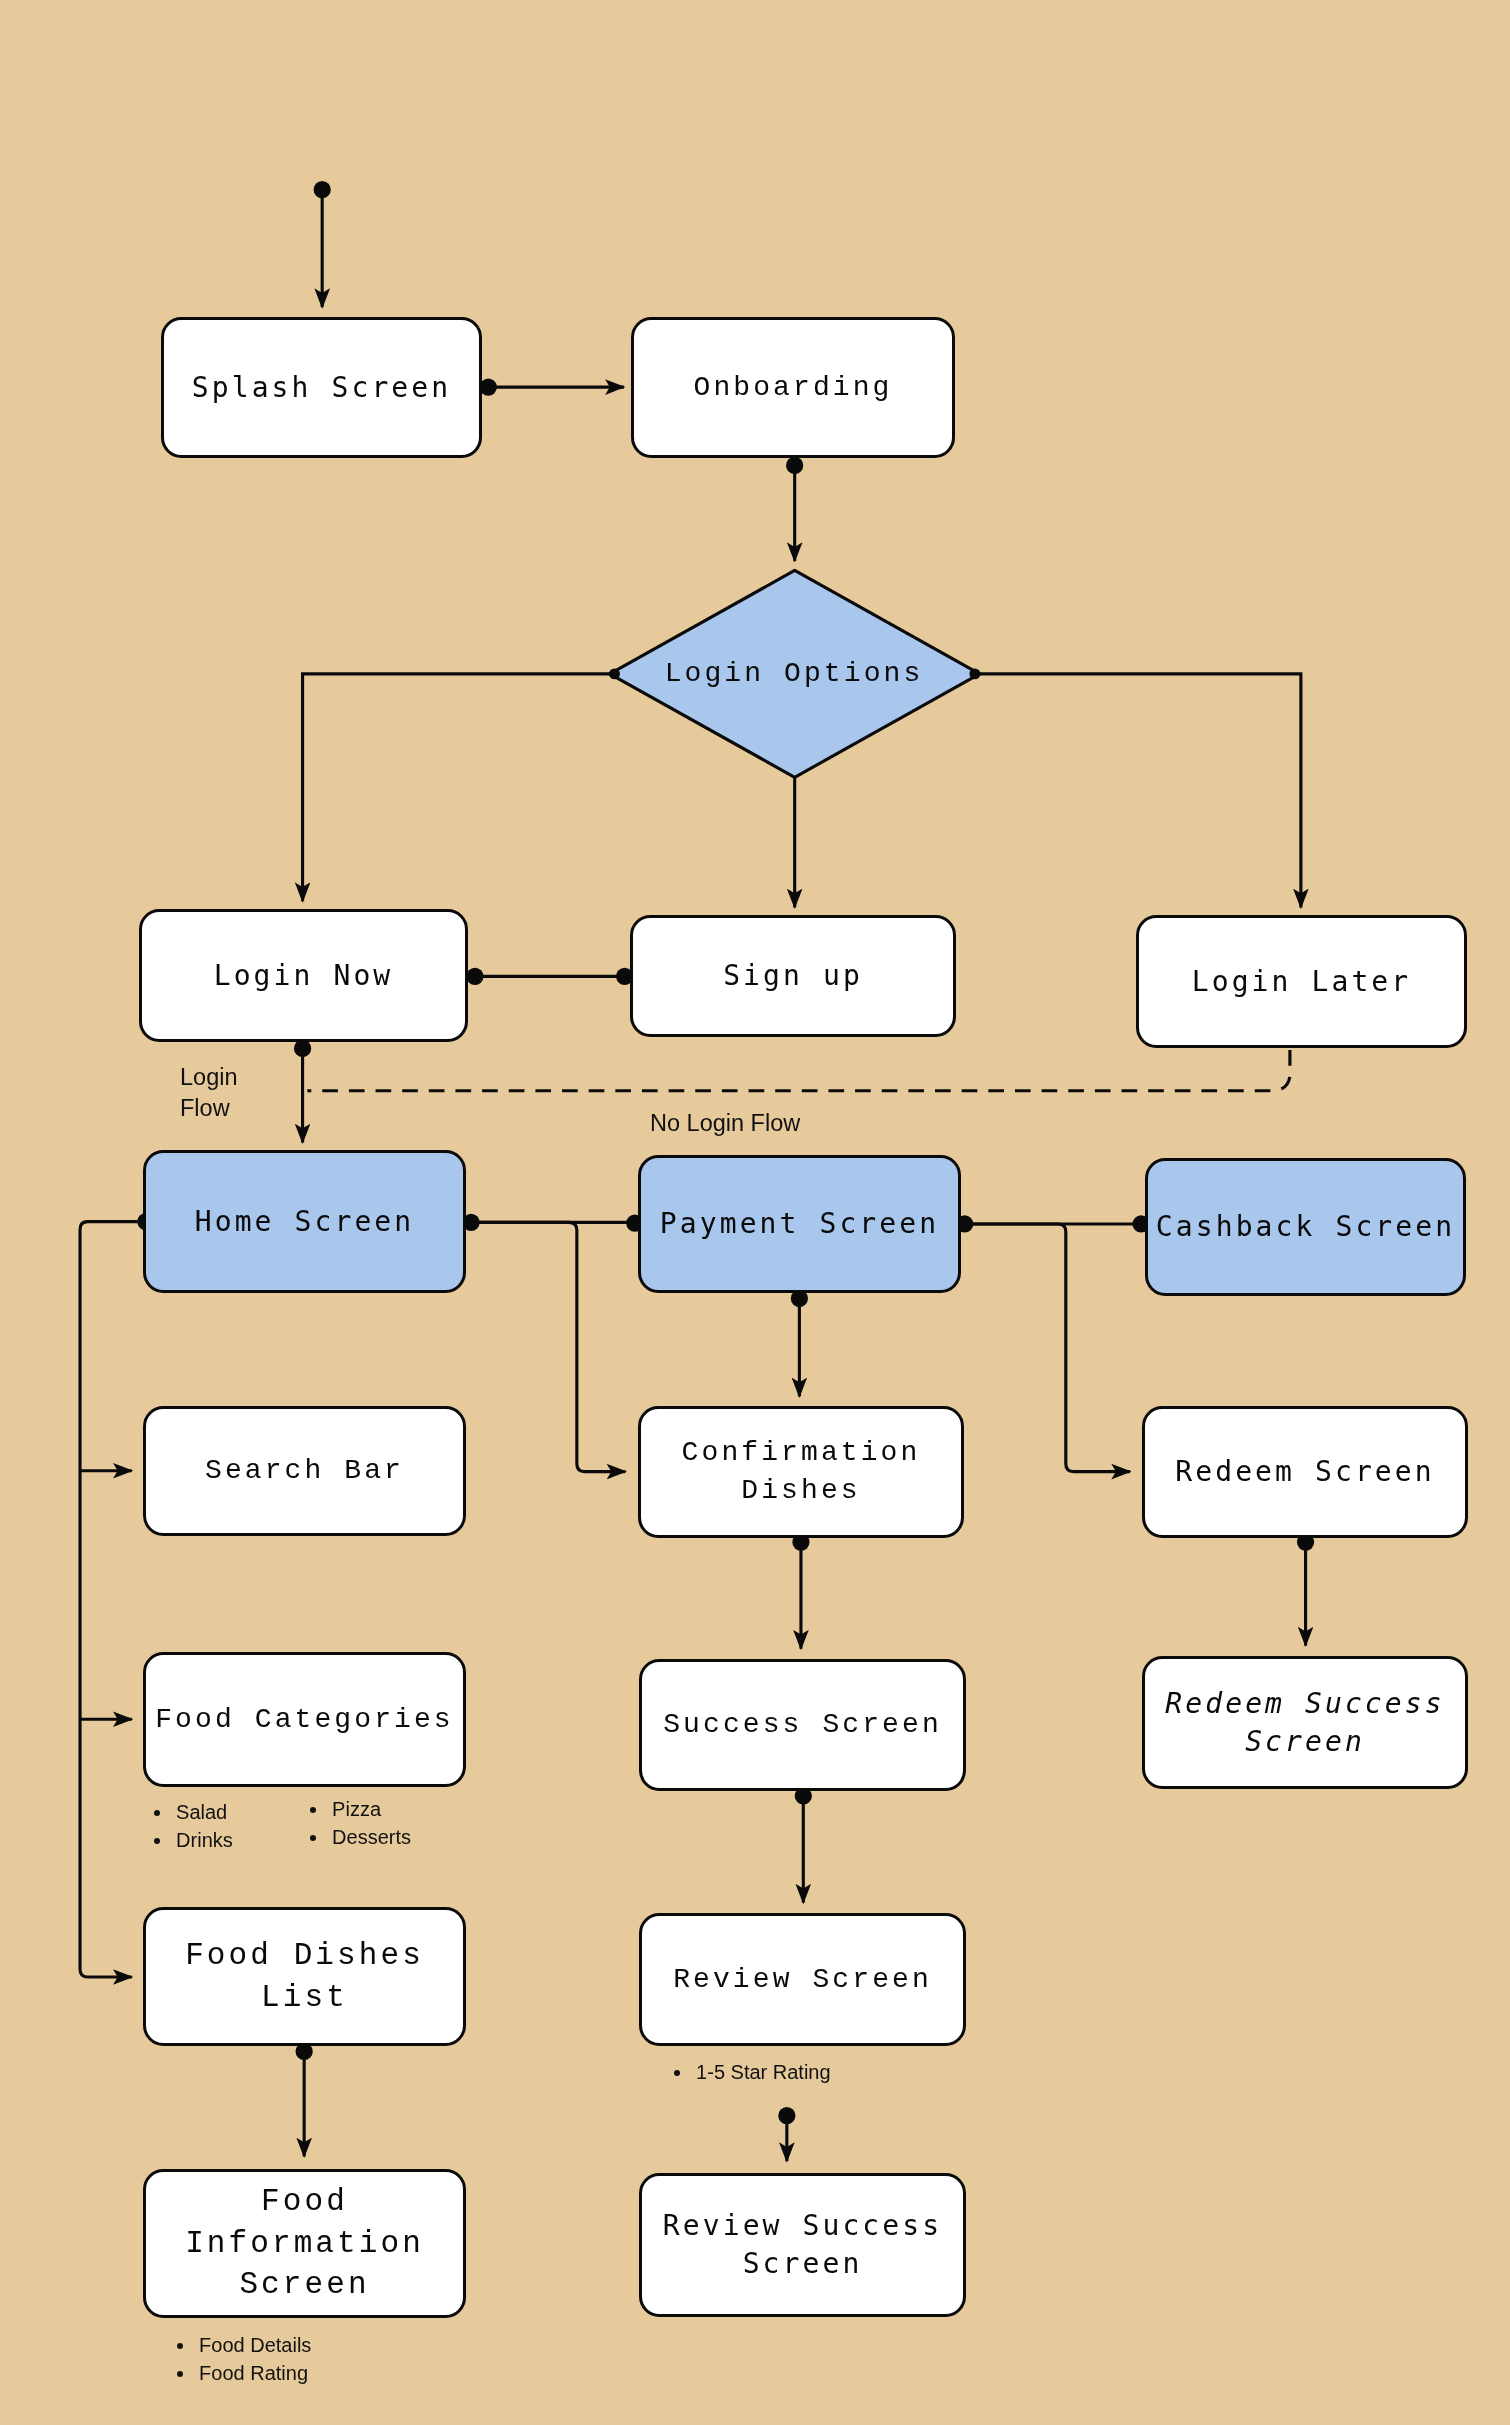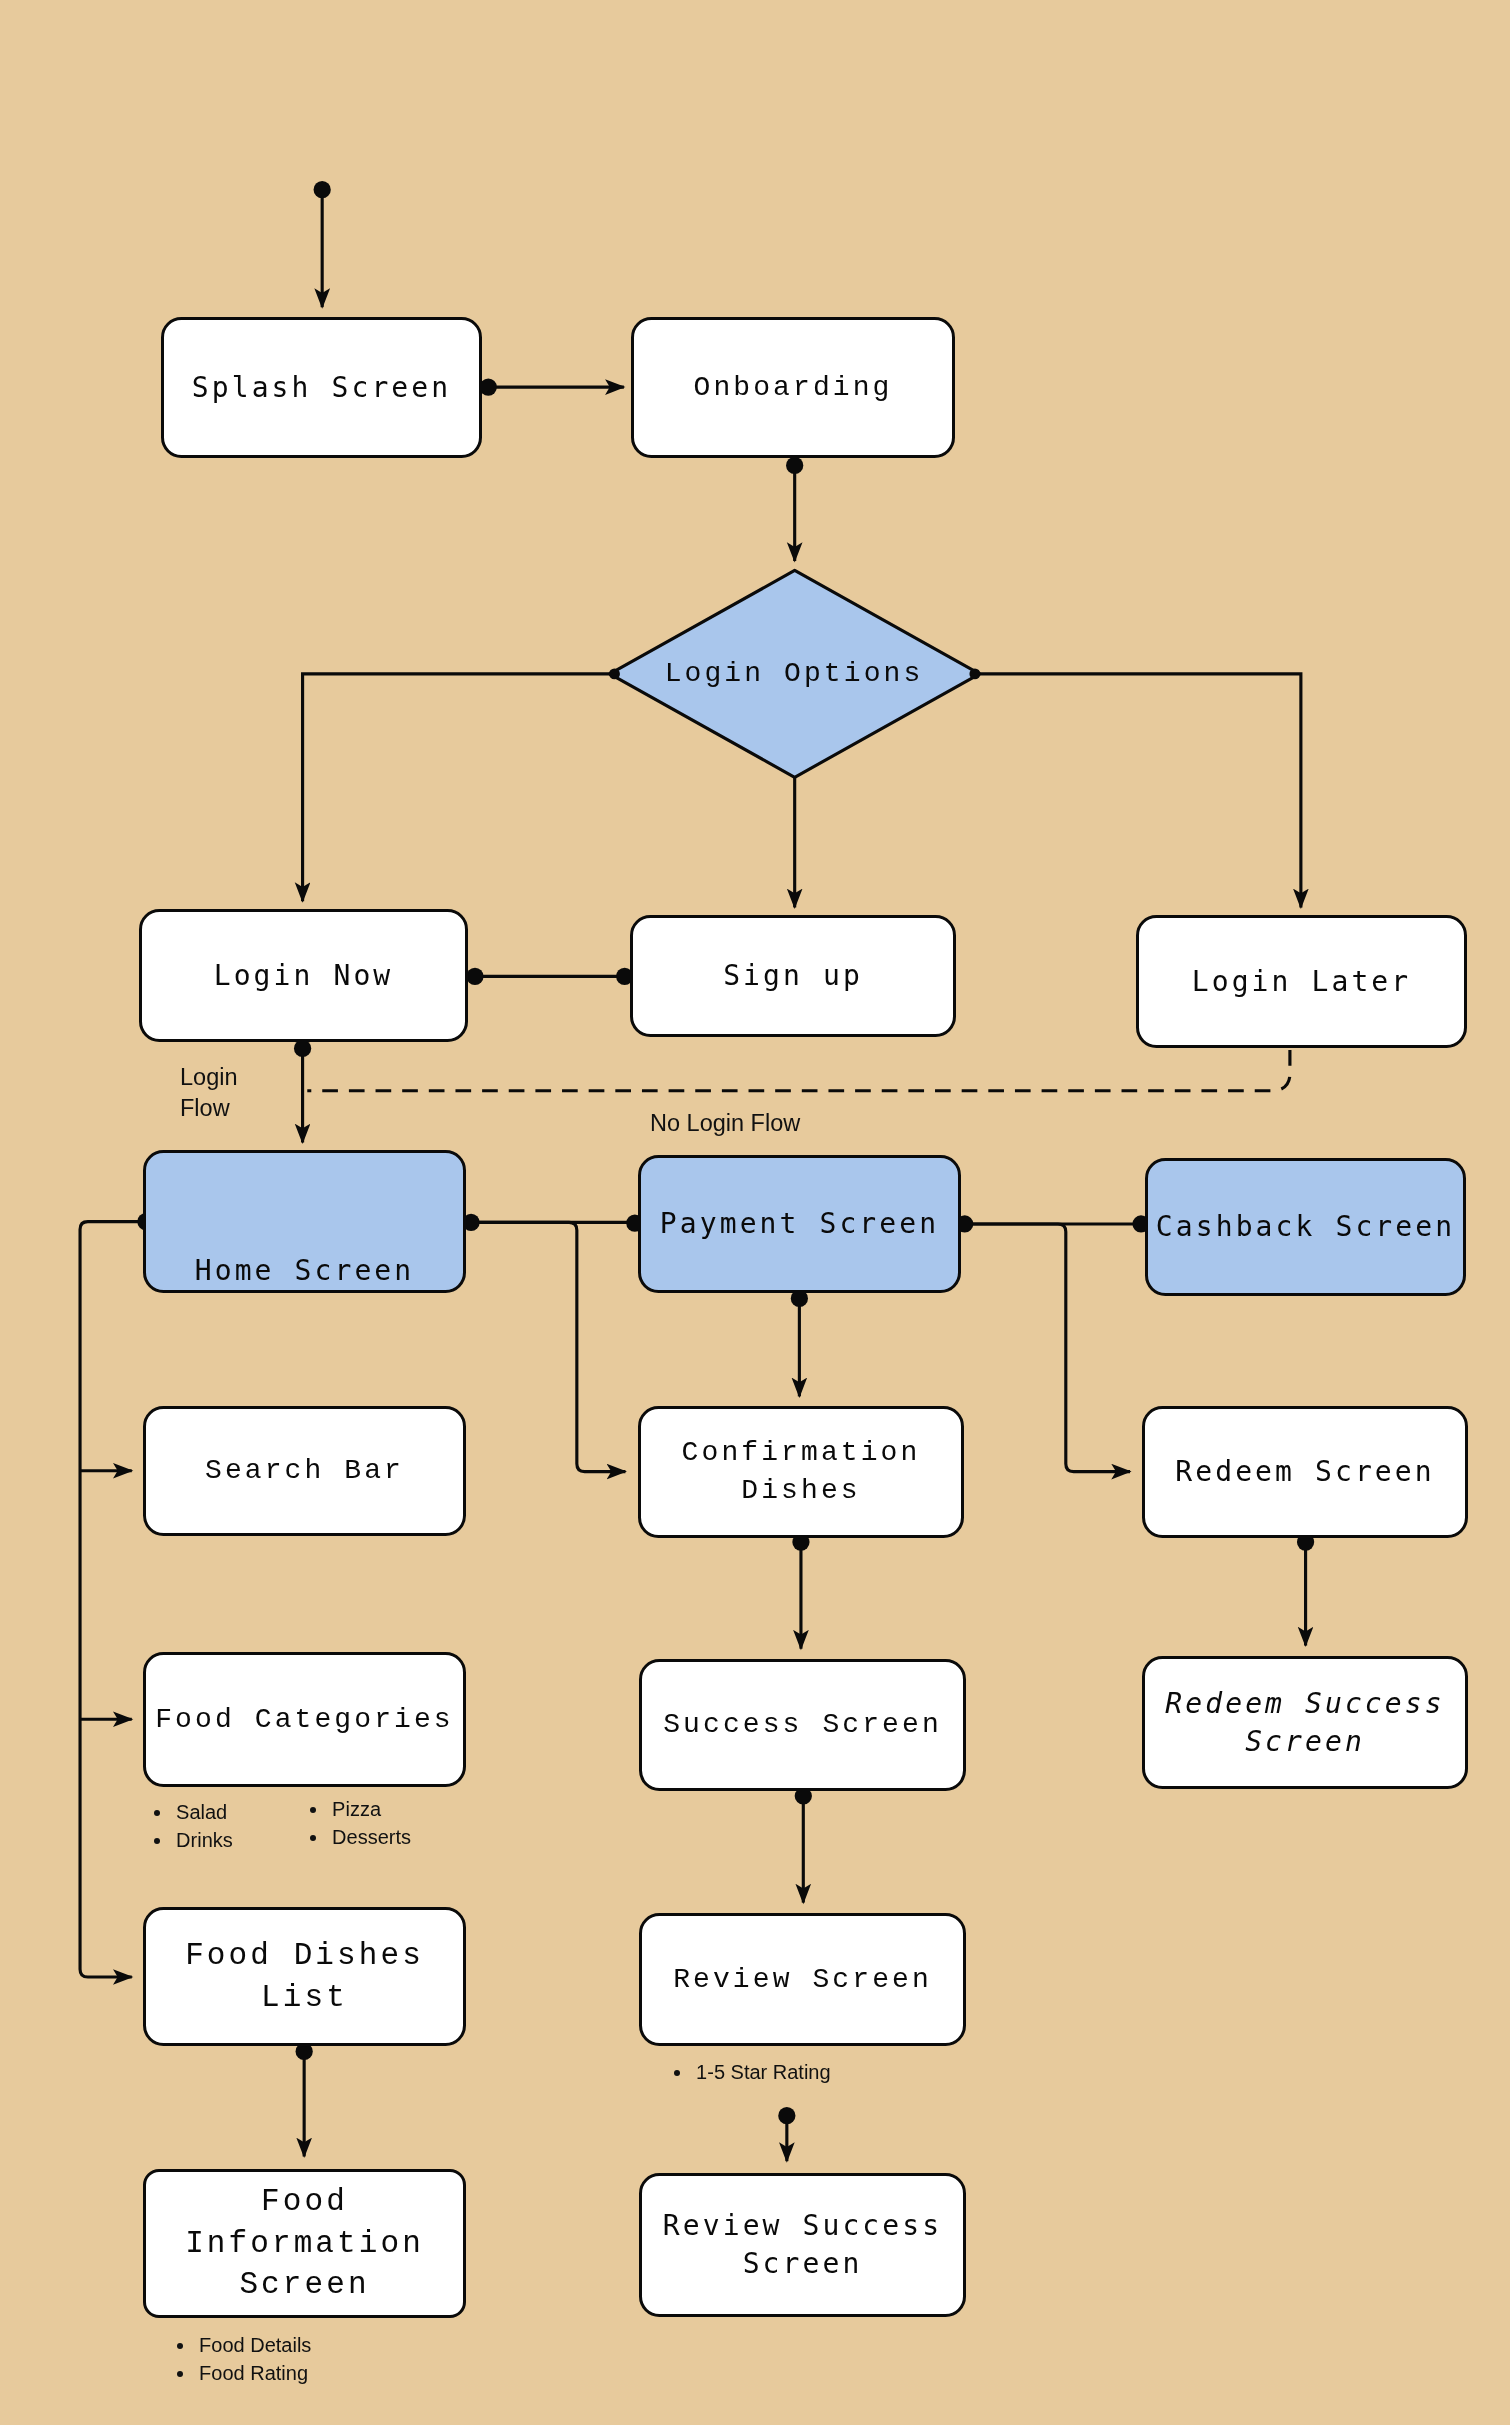--- a/index.html
+++ b/index.html
@@ -134,21 +134,21 @@
   </div>
 
   <div class="node mono1" style="left:630px;top:915px;width:326px;height:122px;">
     <span class="node-label">Sign up</span>
   </div>
 
   <div class="node mono1" style="left:1136px;top:915px;width:331px;height:133px;">
     <span class="node-label">Login Later</span>
   </div>
 
-  <div class="node hl mono1" style="left:143px;top:1150px;width:323px;height:143px;align-items:flex-end;">
+  <div class="node hl mono1" style="left:143px;top:1150px;width:323px;height:143px;">
     <span class="node-label">Home Screen</span>
   </div>
 
   <div class="node hl mono1" style="left:638px;top:1155px;width:323px;height:138px;">
     <span class="node-label">Payment Screen</span>
   </div>
 
   <div class="node hl mono1" style="left:1145px;top:1158px;width:321px;height:138px;">
     <span class="node-label">Cashback Screen</span>
   </div>
@@ -181,21 +181,21 @@
 
   <div class="node mono2 fs40" style="left:143px;top:1907px;width:323px;height:139px;">
     <span class="node-label">Food Dishes
 List</span>
   </div>
 
   <div class="node mono2" style="left:639px;top:1913px;width:327px;height:133px;">
     <span class="node-label">Review Screen</span>
   </div>
 
-  <div class="node mono2 fs40" style="left:143px;top:2169px;width:323px;height:149px;border-radius:16px;">
+  <div class="node mono2 fs40" style="left:143px;top:2169px;width:323px;height:149px;">
     <span class="node-label">Food
 Information
 Screen</span>
   </div>
 
   <div class="node mono1" style="left:639px;top:2173px;width:327px;height:144px;">
     <span class="node-label">Review Success
 Screen</span>
   </div>
 

